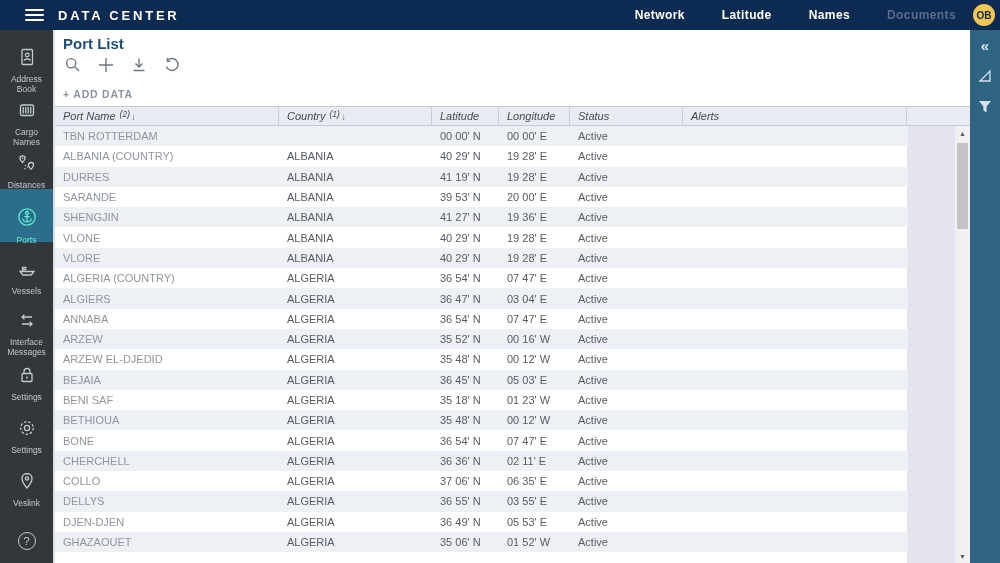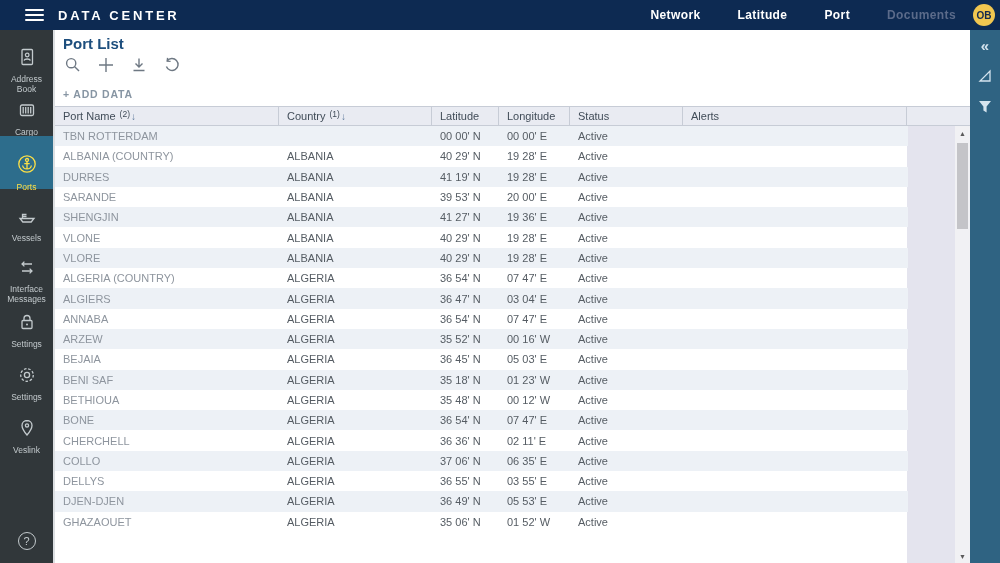--- a/index.html
+++ b/index.html
@@ -25,21 +25,21 @@
     cursor:pointer; }
 
   
   .sidebar { position:absolute; top:30px; left:0; bottom:0; width:55px;
     background:#31373a; border-right:2px solid #dcdfe2;
     display:flex; flex-direction:column; }
   .side-item { width:100%; height:53px; padding-top:17px; color:#c3cacd;
     display:flex; flex-direction:column; align-items:center; cursor:pointer; }
   .side-item .lbl { font-size:8.5px; line-height:10px; text-align:center;
     margin-top:3px; max-width:52px; }
-  .side-item.active { background:#2d6d8c; color:#fde047; }
+  .side-item.active { background:#2d6d8c; color:#5eead4; }
   .side-item svg { flex:none; }
   .side-spacer { flex:1; }
   .help-wrap { height:44px; display:flex; align-items:center; justify-content:center; }
   .help-circle { width:18px; height:18px; border:1.4px solid #c3cacd; border-radius:50%;
     color:#c3cacd; font-size:11px; display:flex; align-items:center;
     justify-content:center; cursor:pointer; }
 
   
   .rightbar { position:absolute; top:30px; right:0; bottom:0; width:30px;
     background:#2f6382; display:flex; flex-direction:column; align-items:center;
@@ -56,21 +56,21 @@
   .toolbar { position:absolute; top:25px; left:8px; display:flex; gap:14px;
     align-items:center; color:#6e7883; }
   .tb-btn { width:19px; height:19px; display:flex; align-items:center;
     justify-content:center; cursor:pointer; }
   .add-view { position:absolute; top:58px; left:8px; font-size:10.5px;
     font-weight:bold; letter-spacing:.8px; color:#8795a3; cursor:pointer; }
 
   
   .grid-header { position:absolute; top:76px; left:0; width:915px; height:20px;
     background:#e9ebf2; border-top:1px solid #c7ccd6; border-bottom:1px solid #c7ccd6;
-    display:flex; font-size:11px; color:#414c58; }
+    display:flex; font-size:11px; color:#414c58;font-style:italic; }
   .gh-cell { height:100%; padding-left:8px; display:flex; align-items:center;
     border-right:1px solid #c7ccd6; white-space:nowrap; overflow:hidden; cursor:pointer; }
   .gh-cell.filler { flex:1; border-right:none; cursor:default; }
   .sort-num { font-size:8.5px; margin-left:4px; position:relative; top:-2px; }
   .sort-arrow { font-size:10px; color:#5f7globe9c; color:#5f7a9c; margin-left:1px; }
 
   
   .rows-wrap { position:absolute; top:96px; left:0; right:62px; bottom:0;
     overflow:hidden; }
   table.ports { border-collapse:collapse; table-layout:fixed; width:853px; }
@@ -96,21 +96,21 @@
 <div class="topbar">
   <div class="hamburger">
     <span></span>
       <span></span>
       <span></span>
   </div>
   <div class="app-title">DATA CENTER</div>
   <nav class="topnav">
     <a>Network</a>
     <a>Latitude</a>
-    <a>Port</a>
+    <a>Names</a>
     <a class="muted">Documents</a>
   </nav>
   <div class="avatar">OB</div>
 </div>
 
 <aside class="sidebar">
 
   <div class="side-item">
     <span>
       <svg width="20" height="20" viewBox="0 0 20 20" fill="none" stroke="currentColor" stroke-width="1.3">
@@ -125,20 +125,31 @@
   <div class="side-item">
     <span>
       <svg width="20" height="20" viewBox="0 0 20 20" fill="none" stroke="currentColor" stroke-width="1.3">
         <rect x="3.5" y="5" width="13" height="10.5" rx="1.5"></rect>
         <path d="M6.2 7 v6.5 M8.7 7 v6.5 M11.2 7 v6.5 M13.7 7 v6.5"></path>
       </svg>
     </span>
     <span class="lbl">Cargo Names</span>
   </div>
 
+  <div class="side-item">
+    <span>
+      <svg width="20" height="20" viewBox="0 0 20 20" fill="none" stroke="currentColor" stroke-width="1.3">
+        <path d="M5.5 2.8 c1.5 0 2.6 1.1 2.6 2.5 c0 1.8 -2.6 4.2 -2.6 4.2 s-2.6 -2.4 -2.6 -4.2 c0 -1.4 1.1 -2.5 2.6 -2.5 z"></path>
+        <circle cx="5.5" cy="5.3" r="0.8" fill="currentColor" stroke="none"></circle>
+        <path d="M8.5 12.5 h0.01 M10.8 14 h0.01 M8 15.8 h0.01" stroke-linecap="round" stroke-width="1.6"></path>
+        <path d="M14 9.5 c1.5 0 2.6 1.1 2.6 2.5 c0 1.8 -2.6 4.2 -2.6 4.2 s-2.6 -2.4 -2.6 -4.2 c0 -1.4 1.1 -2.5 2.6 -2.5 z"></path>
+      </svg>
+    </span>
+    <span class="lbl">Distances</span>
+  </div>
 
   <div class="side-item active">
     <span>
       <svg width="22" height="22" viewBox="0 0 22 22" fill="none" stroke="currentColor" stroke-width="1.3">
         <circle cx="11" cy="11" r="8.2"></circle>
         <circle cx="11" cy="7" r="1.5"></circle>
         <path d="M11 8.5 V15.8 M8.3 10.6 h5.4 M6.6 12.5 c0.4 2.2 2.2 3.4 4.4 3.4 c2.2 0 4 -1.2 4.4 -3.4"></path>
       </svg>
     </span>
     <span class="lbl">Ports</span>
@@ -348,20 +359,28 @@
             <td class="lat">36 54' N</td>
             <td class="lon">07 47' E</td>
             <td class="status">Active</td>
             <td class="alerts"></td>
           </tr>
           <tr>
             <td class="port">ARZEW</td>
             <td class="country">ALGERIA</td>
             <td class="lat">35 52' N</td>
             <td class="lon">00 16' W</td>
+            <td class="status">Active</td>
+            <td class="alerts"></td>
+          </tr>
+          <tr>
+            <td class="port">ARZEW EL-DJEDID</td>
+            <td class="country">ALGERIA</td>
+            <td class="lat">35 48' N</td>
+            <td class="lon">00 12' W</td>
             <td class="status">Active</td>
             <td class="alerts"></td>
           </tr>
           <tr>
             <td class="port">BEJAIA</td>
             <td class="country">ALGERIA</td>
             <td class="lat">36 45' N</td>
             <td class="lon">05 03' E</td>
             <td class="status">Active</td>
             <td class="alerts"></td>

